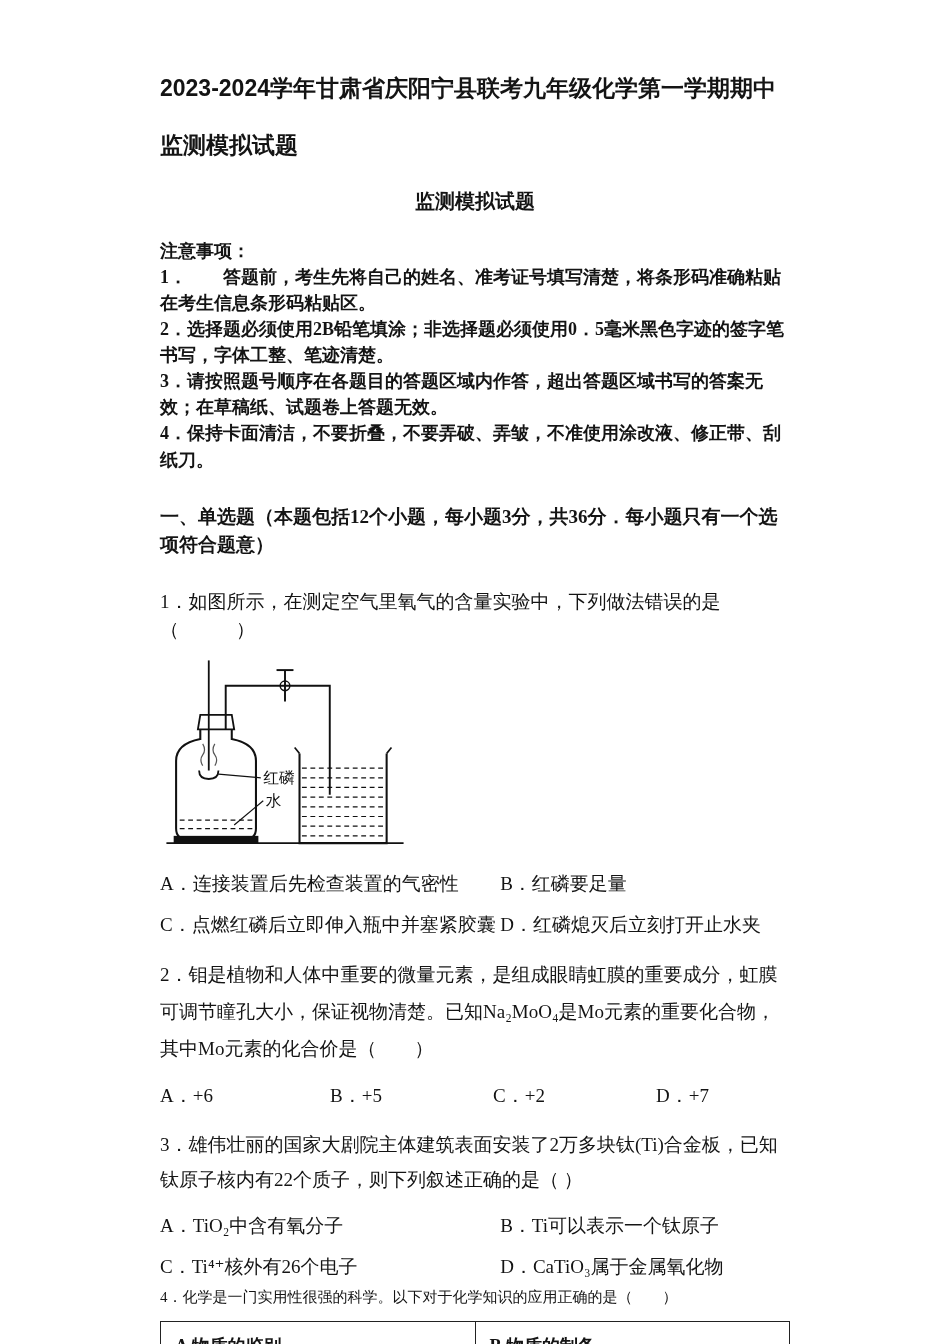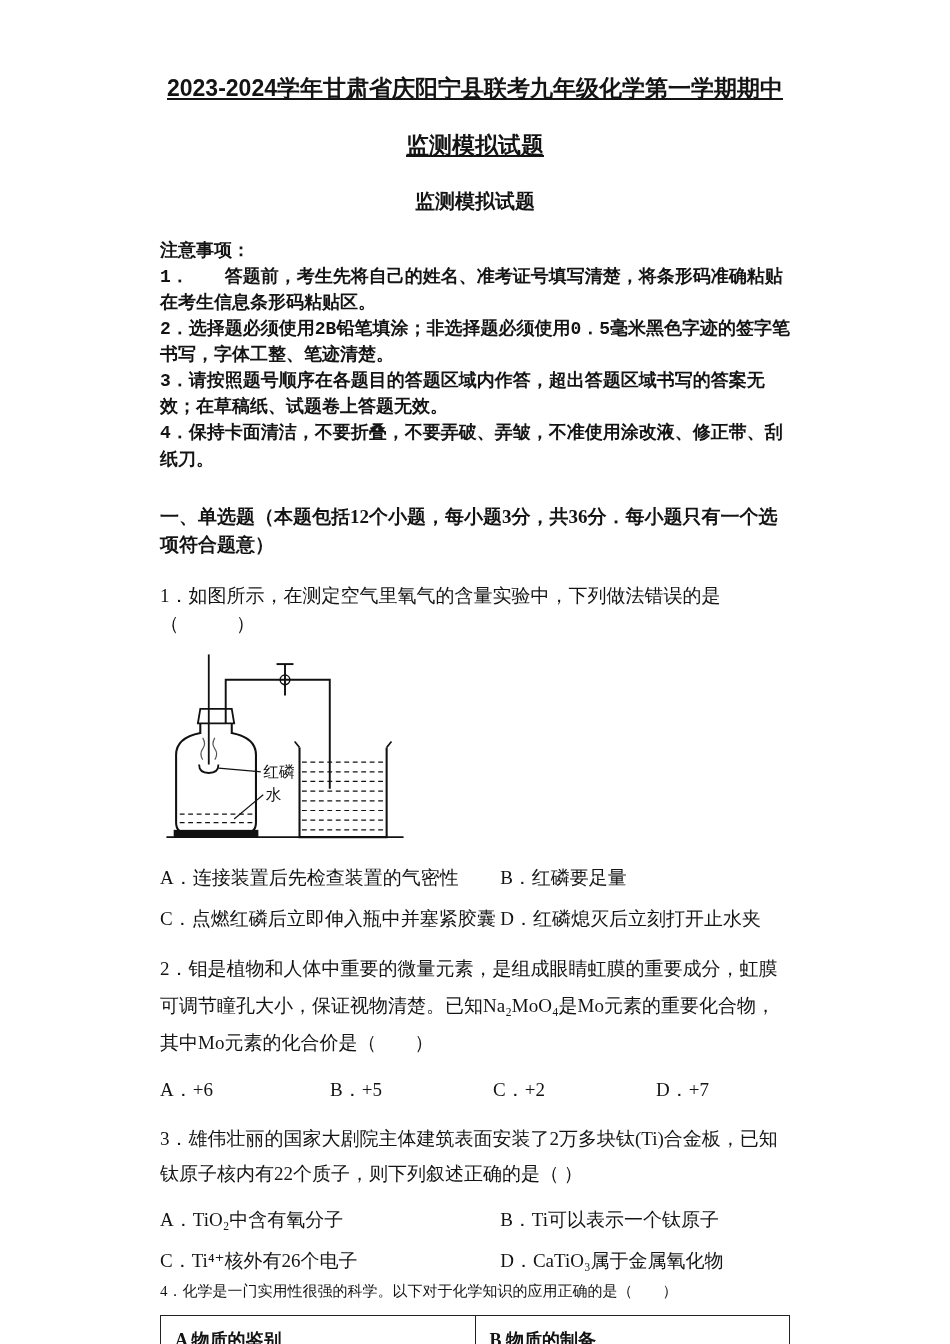--- a/index.html
+++ b/index.html
@@ -2,29 +2,29 @@
 <html><head>
 <meta charset="utf-8">
 <style>
   * { margin:0; padding:0; box-sizing:border-box; }
   html,body { background:#ffffff; }
   .page {
     width:950px; min-height:1344px; margin:0 auto; background:#ffffff;
     color:#141414; font-family:"Liberation Serif","DejaVu Serif",serif;
     padding:74px 160px 30px 160px; overflow:hidden;
   }
-  .title-line { text-align:center; font-weight:bold; font-size:23px; line-height:1.3; margin-bottom:27px;
-    font-family:"Liberation Sans","DejaVu Sans",sans-serif;text-decoration:underline; }
+  .title-line { font-weight:bold; font-size:23px; line-height:1.3; margin-bottom:27px;
+    font-family:"Liberation Sans","DejaVu Sans",sans-serif; }
   .subtitle { text-align:center; font-weight:bold; font-size:20px; line-height:1.3; margin-bottom:24px;
     font-family:"Liberation Sans","DejaVu Sans",sans-serif; }
-  .notices { font-family:Liberation Mono, monospace; font-weight:600; font-size:18px; line-height:1.45; }
+  .notices { font-family:Liberation Serif, serif; font-weight:600; font-size:18px; line-height:1.45; }
   .notices p { margin:0; }
   .section-heading { margin-top:30px; font-size:19px; line-height:1.5;font-weight:bold; }
   .stem { font-size:19px; line-height:1.5; }
-  .q1-stem { margin-top:22px; }
+  .q1-stem { margin-top:28px; }
   .diagram-wrap { margin:14px 0 10px 4px;text-decoration:underline; }
   .options-2col { display:grid; grid-template-columns:54% 46%; row-gap:15px; font-size:19px; margin-top:14px; }
   .options-4col { display:grid; grid-template-columns:170px 163px 163px auto; font-size:19px; margin-top:16px; }
   .q2-stem { margin-top:18px; line-height:1.95; }
   .q3-stem { margin-top:18px; line-height:1.85; }
   .q3-options { margin-top:16px; }
   .q4-stem { margin-top:6px; font-size:15px; }
   table.app-table { width:100%; border-collapse:collapse; margin-top:12px; }
   table.app-table th, table.app-table td {
     border:1.6px solid #222; text-align:left; vertical-align:top; font-size:18px;

